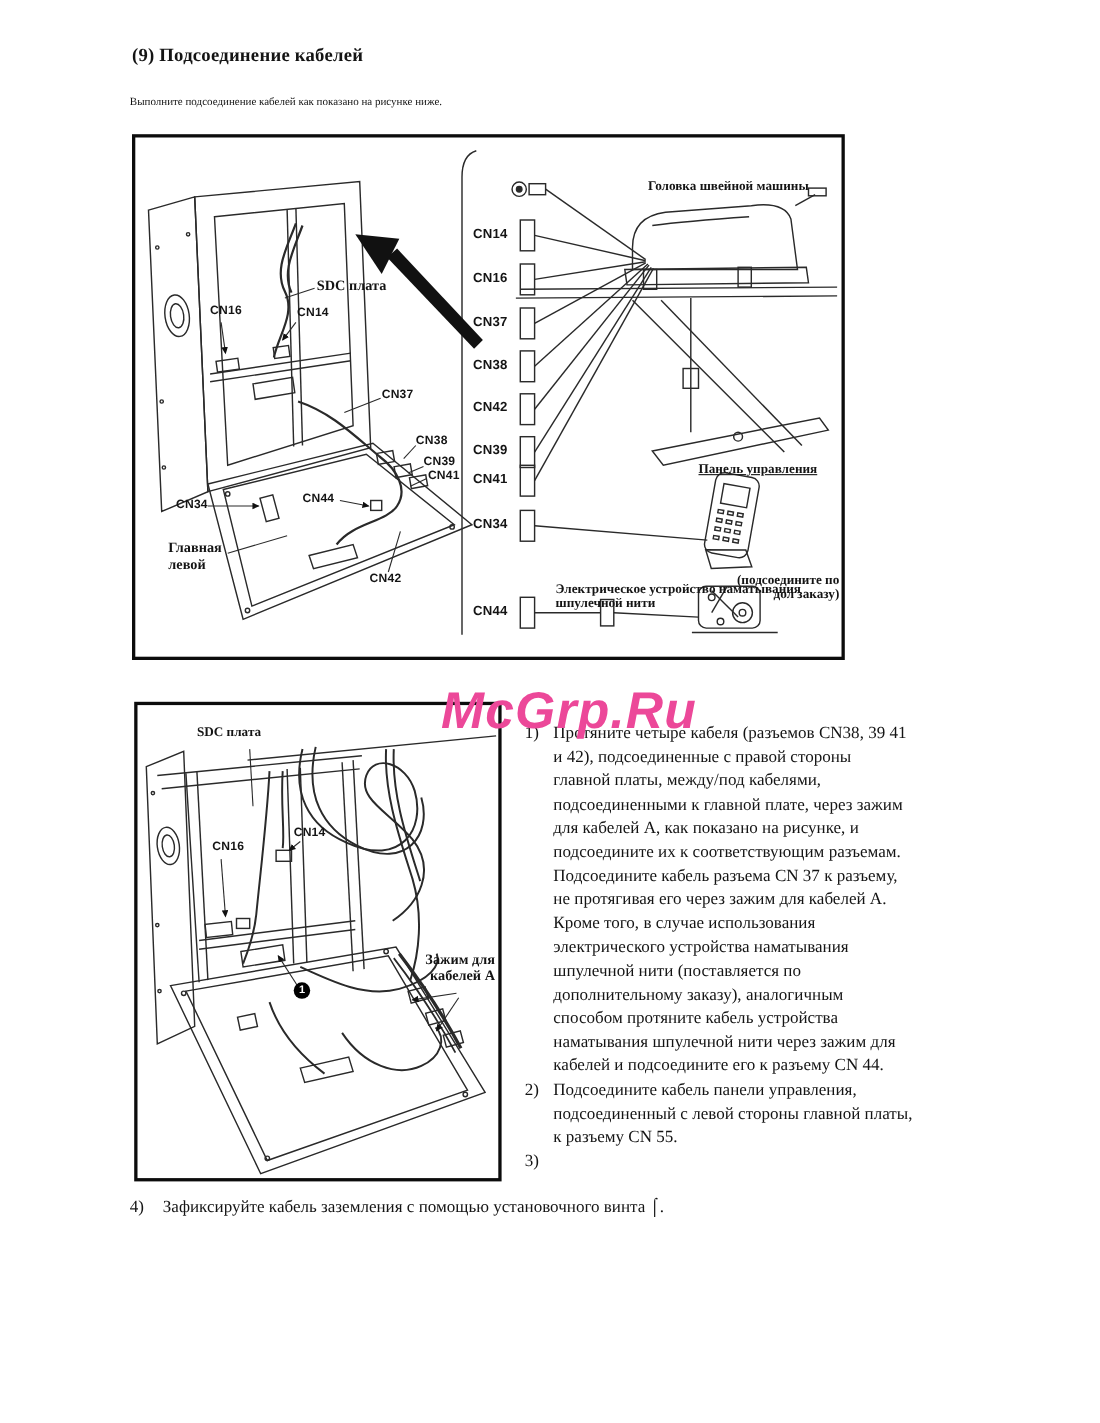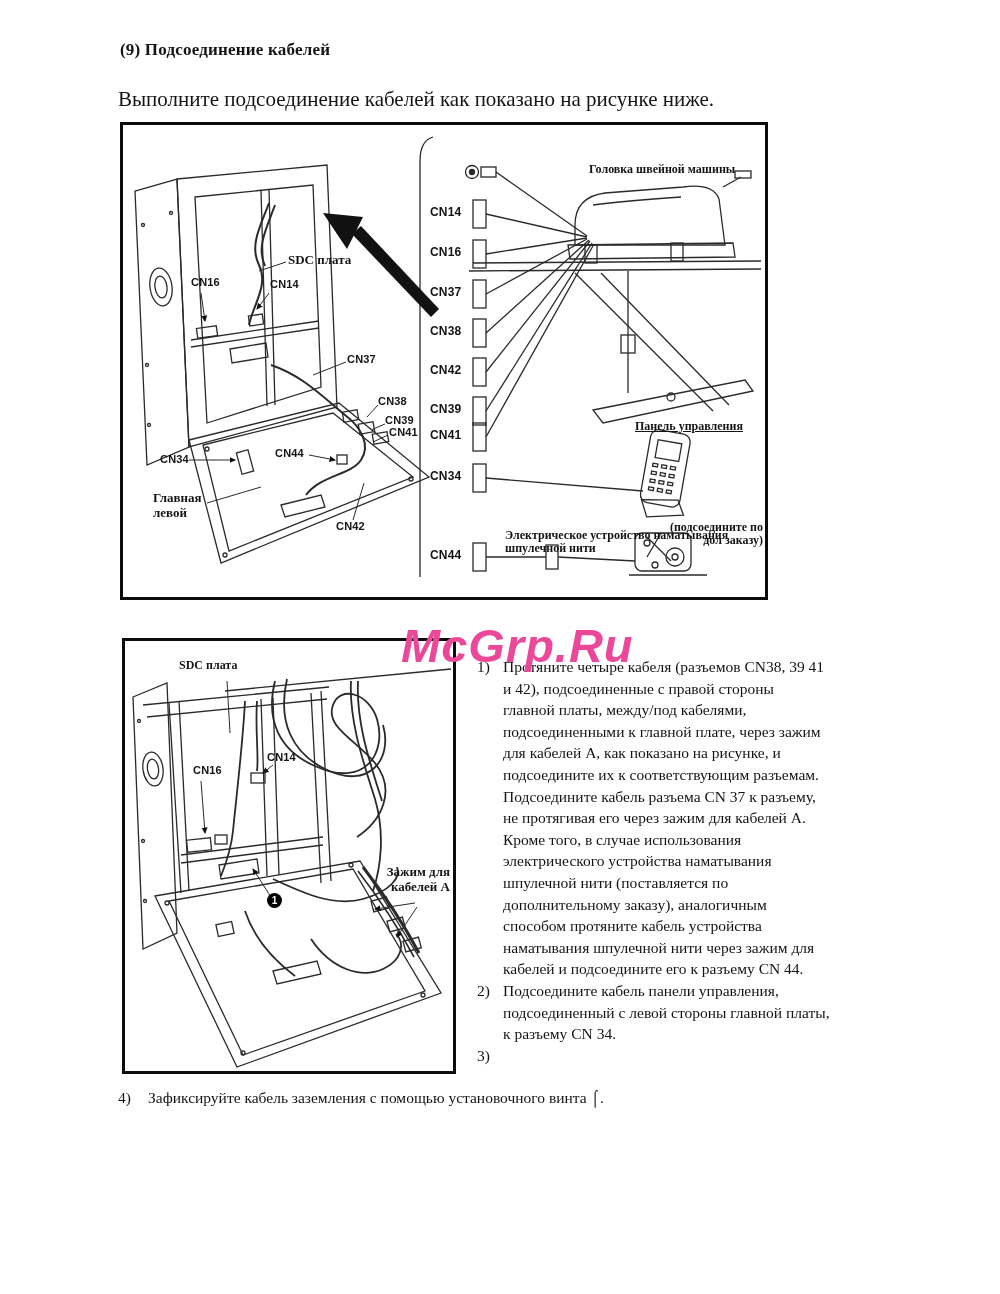--- a/index.html
+++ b/index.html
@@ -1,20 +1,20 @@
 <!DOCTYPE html>
 <html><head>
 <meta charset="utf-8">
 <style>
   html,body{margin:0;padding:0;background:#fff;}
   #page{position:relative;width:1000px;height:1294px;background:#fff;overflow:hidden;
         font-family:"Liberation Serif","DejaVu Serif",serif;color:#141414;}
   .abs{position:absolute;}
   .title{font-weight:bold;font-size:17px;letter-spacing:.2px;}
-  .intro{font-size:21px;}
+  .intro{font-size:10px;}
   .figbox{position:absolute;border:3px solid #0c0c0c;background:#fff;box-sizing:border-box;}
   .figbox svg{position:absolute;left:0;top:0;}
   .lbl{position:absolute;font-weight:bold;white-space:pre-line;line-height:1.12;}
   .serif13{font-size:13px;}
   .serif135{font-size:12px;}
   .sans11{font-family:"Liberation Sans","DejaVu Sans",sans-serif;font-size:11px;letter-spacing:.2px;}
   .sans12{font-family:"Liberation Sans","DejaVu Sans",sans-serif;font-size:12px;letter-spacing:.2px;}
   .right{text-align:right;}
   .watermark{position:absolute;left:401px;top:618px;font-family:"Liberation Sans","DejaVu Sans",sans-serif;
              font-style:italic;font-weight:700;font-size:47px;color:#ec4899;letter-spacing:1px;z-index:5;}
@@ -293,21 +293,21 @@
 шпулечной нити (поставляется по
 дополнительному заказу), аналогичным
 способом протяните кабель устройства
 наматывания шпулечной нити через зажим для
 кабелей и подсоедините его к разъему CN 44.</span>
     </div>
     <div class="item">
       <span class="num">2)</span>
       <span class="txt">Подсоедините кабель панели управления,
 подсоединенный с левой стороны главной платы,
-к разъему CN 34.</span>
+к разъему CN 55.</span>
     </div>
     <div class="item">
       <span class="num">3)</span>
     </div>
   </div>
 
   <div class="item4">
     <span class="num">4)</span>
     <span class="txt">Зафиксируйте кабель заземления с помощью установочного винта ⌠.</span>
   </div>

